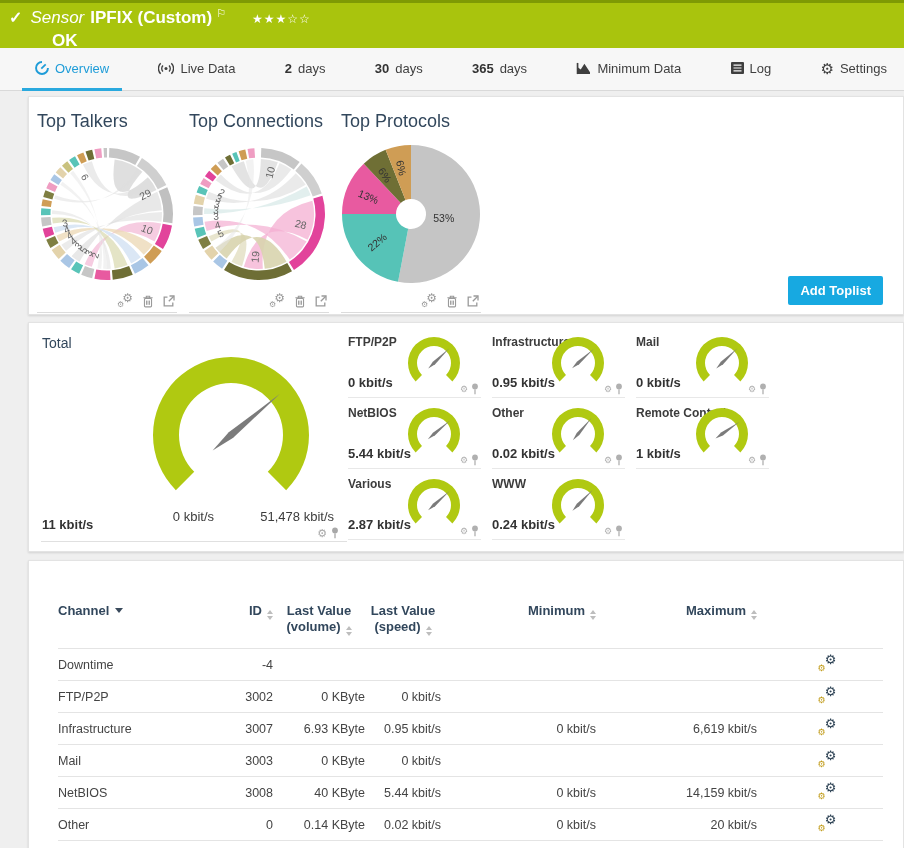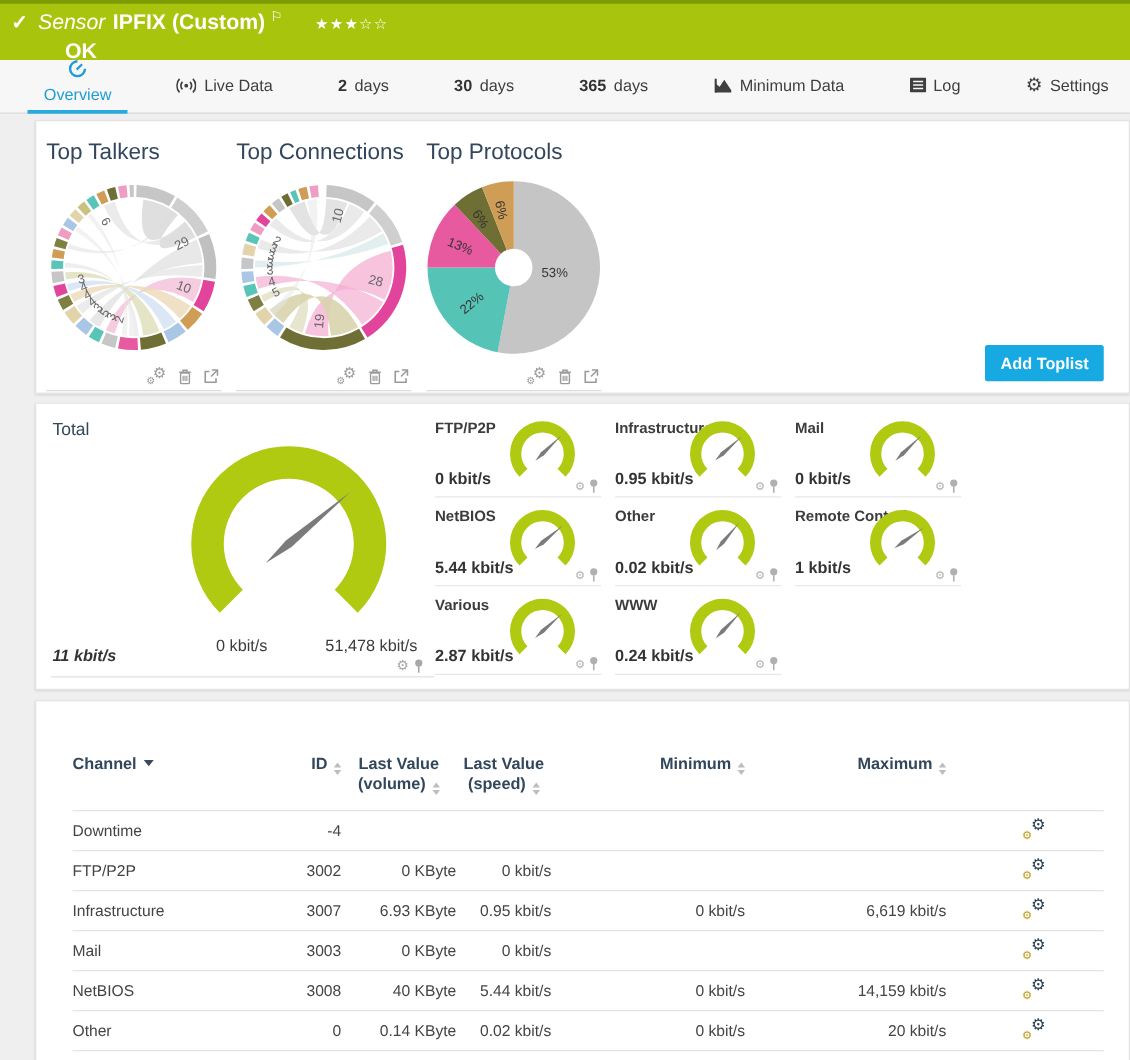--- a/index.html
+++ b/index.html
@@ -11,21 +11,21 @@
   .hdr-sensor{font-style:italic;font-size:17px;margin-right:6px;}
   .hdr-name{font-weight:bold;font-size:17px;}
   .hdr-flag{font-size:11px;margin-left:4px;position:relative;top:-6px;}
   .hdr-stars{font-size:12px;letter-spacing:1px;margin-left:26px;}
   .hdr-ok{position:absolute;left:52px;top:28px;font-size:17px;font-weight:bold;}
   
   .tabbar{height:43px;background:#f7f7f7;border-bottom:1px solid #d9d9d9;display:flex;
     justify-content:space-between;padding:0 4px 0 22px;box-sizing:border-box;}
   .tab{display:flex;align-items:center;gap:6px;padding:0 13px;font-size:13px;color:#3f3f3f;
     height:43px;box-sizing:border-box;border-bottom:3px solid transparent;cursor:pointer;white-space:nowrap;}
-  .tab.active{color:#1e9cd8;border-bottom-color:#2aa9de;flex-direction:column;}
+  .tab.active{color:#1e9cd8;border-bottom-color:#2aa9de;}
   .tab .num{font-weight:bold;color:#333;}
   .ticon{display:inline-flex;align-items:center;}
   
   .card{background:#fff;margin-left:28px;width:calc(100% - 28px);box-sizing:border-box;
     border:1px solid #e3e3e3;box-shadow:0 1px 2px rgba(0,0,0,.12);position:relative;}
   .card1{margin-top:5px;height:219px;}
   .card2{margin-top:7px;height:230px;}
   .card3{margin-top:8px;height:300px;}
   
   .toplist{position:absolute;top:14px;width:140px;}
@@ -34,21 +34,21 @@
     padding:2px 2px 4px 0;border-bottom:1px solid #dcdcdc;margin-top:2px;}
   .tl-icons span{display:inline-flex;cursor:pointer;}
   .addbtn{position:absolute;right:20px;bottom:9px;background:#17a9e1;color:#fff;border:none;
     font-family:"Liberation Sans",sans-serif;font-size:13px;font-weight:bold;padding:7px 12px;border-radius:2px;cursor:pointer;}
   
   .total{position:absolute;left:0;top:0;width:330px;height:258px;}
   .t-label{position:absolute;left:13px;top:12px;font-size:14px;color:#32475c;}
   .t-svg{position:absolute;left:112px;top:22px;}
   .t-min{position:absolute;left:95px;top:186px;width:90px;text-align:right;font-size:13px;color:#3c3c3c;}
   .t-max{position:absolute;left:205px;top:186px;width:100px;text-align:right;font-size:13px;color:#3c3c3c;}
-  .t-val{position:absolute;left:13px;top:194px;font-size:13px;font-weight:bold;color:#333;font-style:italic;}
+  .t-val{position:absolute;left:13px;top:194px;font-size:13px;font-weight:bold;color:#333;}
   .t-line{position:absolute;left:12px;top:218px;width:306px;border-bottom:1px solid #e0e0e0;}
   .t-icons{position:absolute;right:20px;top:204px;color:#a8a8a8;display:flex;gap:4px;align-items:center;}
   .ggrid{position:absolute;left:319px;top:4px;display:grid;grid-template-columns:repeat(3,133px);column-gap:11px;}
   .gcell{position:relative;height:70px;border-bottom:1px solid #e8e8e8;}
   .gcell.empty{border-bottom:none;}
   .g-label{position:absolute;left:0;top:8px;font-size:12px;font-weight:bold;color:#3c3c3c;}
   .g-val{position:absolute;left:0;bottom:7px;font-size:13px;font-weight:bold;color:#333;}
   .g-svg{position:absolute;right:16px;top:8px;}
   .g-ic{position:absolute;right:2px;bottom:2px;color:#b0b0b0;display:flex;gap:3px;align-items:center;}
   .mini-gear{font-size:11px;line-height:1;cursor:pointer;}

